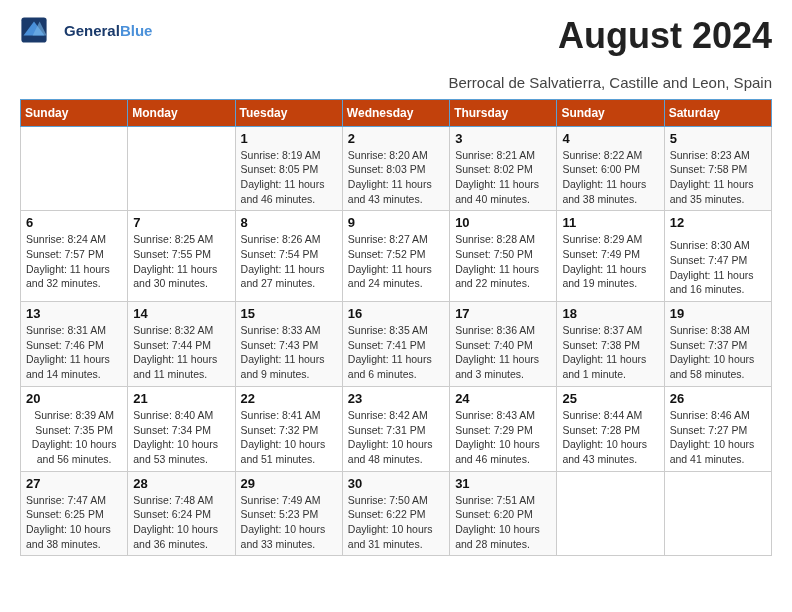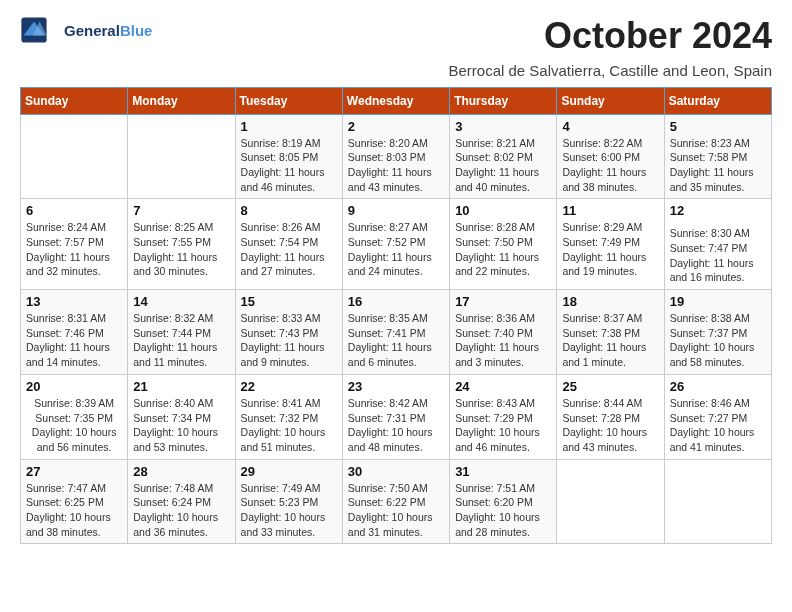--- a/index.html
+++ b/index.html
@@ -30,21 +30,21 @@
     }
     .main-title {
       font-size: 36px;
       font-weight: bold;
       color: #222;
       line-height: 1.1;
     }
     .subtitle {
       font-size: 15px;
       color: #444;
-      margin-top: 6px;
+      margin-top: 18px;
     }
     .calendar {
       width: 100%;
       border-collapse: collapse;
       margin-top: 8px;
       font-size: 11px;
     }
     .calendar thead tr th {
       background: #c2410c;
       color: #fff;
@@ -90,21 +90,21 @@
     <svg class="logo-icon" viewBox="0 0 40 40" xmlns="http://www.w3.org/2000/svg">
       <rect x="2" y="2" width="36" height="36" rx="4" fill="#1a3a6b"></rect>
       <polygon points="20,8 35,28 5,28" fill="#4a90d9"></polygon>
       <polygon points="28,8 38,28 18,28" fill="#7ab8e8" opacity="0.6"></polygon>
     </svg>
     <div>
       <div style="font-size:15px;font-weight:bold;color:#1a3a6b;">General<span style="color:#4a90d9;">Blue</span></div>
     </div>
   </div>
   <div class="title-block">
-    <div class="main-title">October 2024</div>
+    <div class="main-title">August 2024</div>
     <div class="subtitle">Berrocal de Salvatierra, Castille and Leon, Spain</div>
   </div>
 </div>
 
 <table class="calendar">
   <thead>
     <tr>
     <th>Sunday</th>
         <th>Monday</th>
         <th>Tuesday</th>

